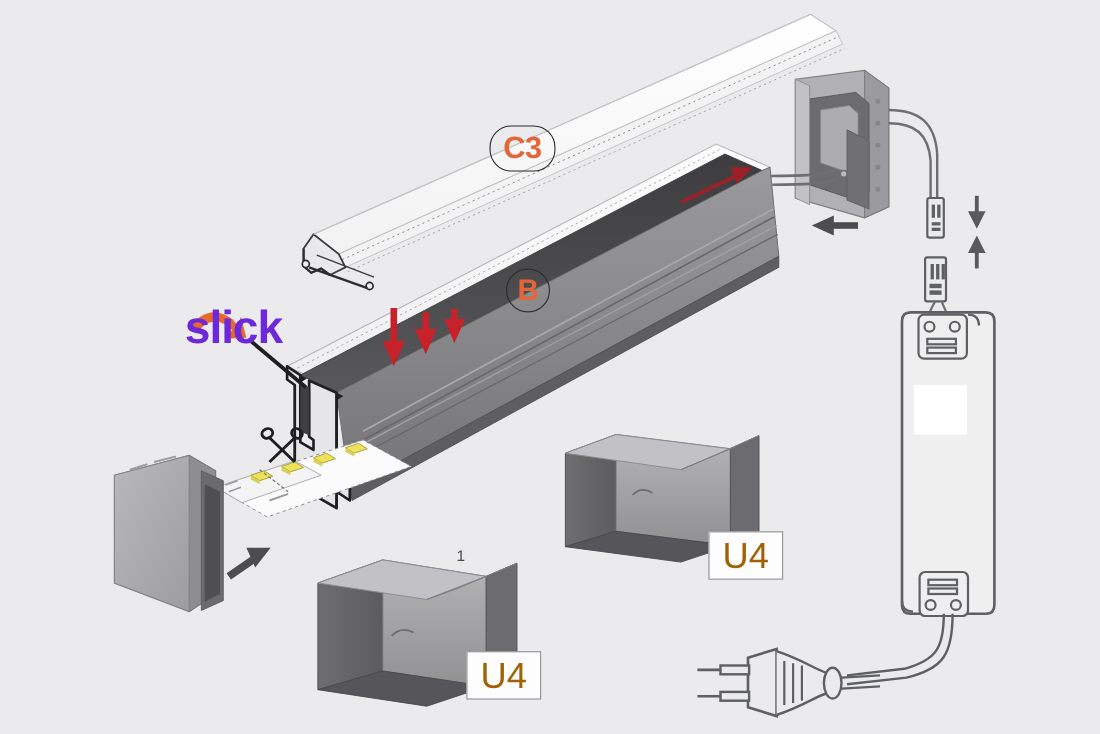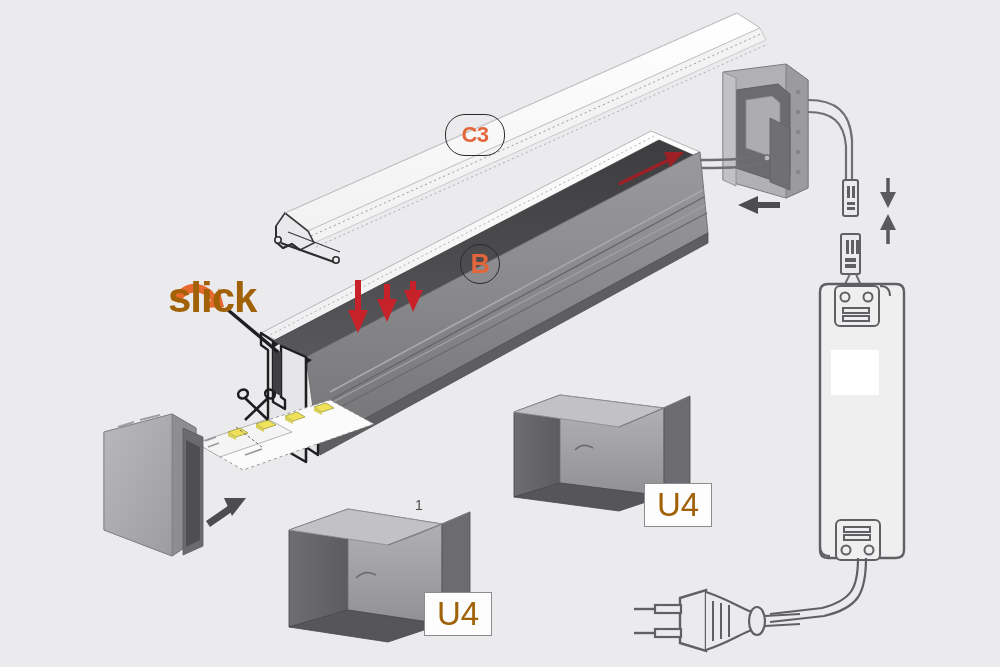--- a/index.html
+++ b/index.html
@@ -15,40 +15,40 @@
   .lbl{position:absolute;}
 
   
   .badge-o{
     display:flex;align-items:center;justify-content:center;
     color:#e2663a;font-weight:bold;
     border:1.6px solid #2b2b2b;
     background:transparent;
     letter-spacing:-.5px;
   }
-  #badge-c3{left:445px;top:114px;width:58px;height:40px;border-radius:20px/20px;font-size:22px;}
+  #badge-c3{left:445px;top:114px;width:58px;height:40px;border-radius:20px/20px;font-size:28px;}
   #badge-b{left:460px;top:244px;width:38px;height:38px;border-radius:50%;font-size:27px;}
 
   
   .badge-u{
     display:flex;align-items:center;justify-content:center;
     color:#a16207;font-weight:normal;
     background:#fdfdfd;
     border:1.6px solid #8c8c90;
     font-size:33px;letter-spacing:0px;
   }
   #badge-u4-a{left:644px;top:483px;width:66px;height:42px;}
   #badge-u4-b{left:424px;top:592px;width:66px;height:42px;}
 
   #num-1{left:415px;top:497px;font-size:14px;color:#4a4a4a;}
 
   
   #logo{left:168px;top:277px;}
   #logo .word{
-    font-size:42px;font-weight:bold;color:#a16207;
+    font-size:42px;font-weight:bold;color:#6d28d9;
     letter-spacing:-1px;line-height:42px;
     font-family:"Liberation Sans", sans-serif;
   }
 </style>
 </head>
 <body>
 
 <div id="stage">
 
   <svg width="1000" height="667" viewBox="0 0 1000 667">

